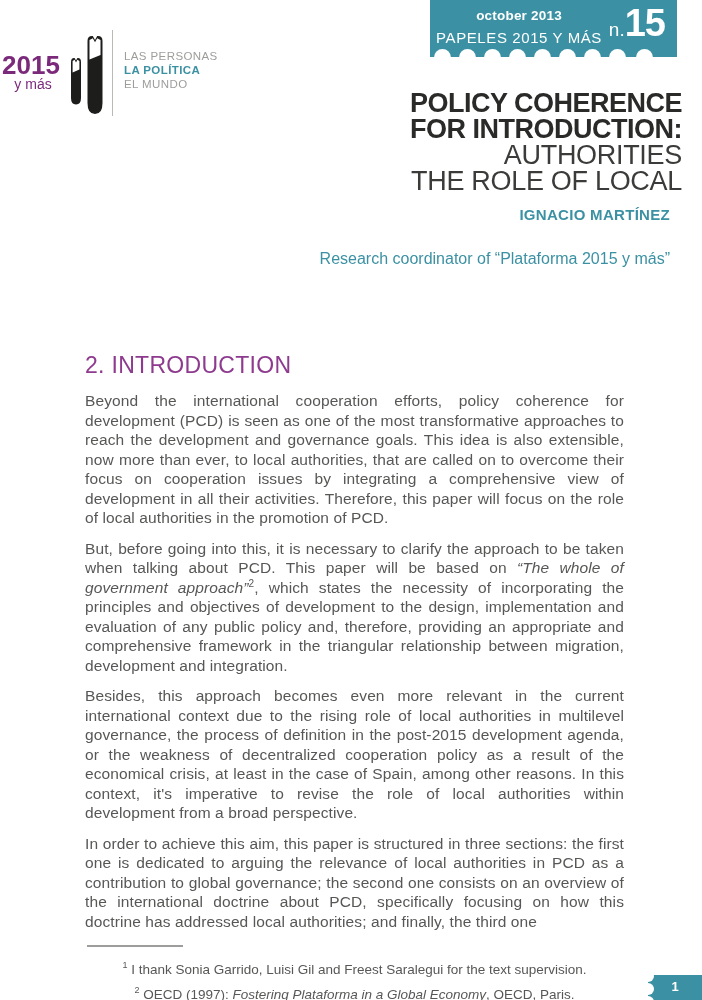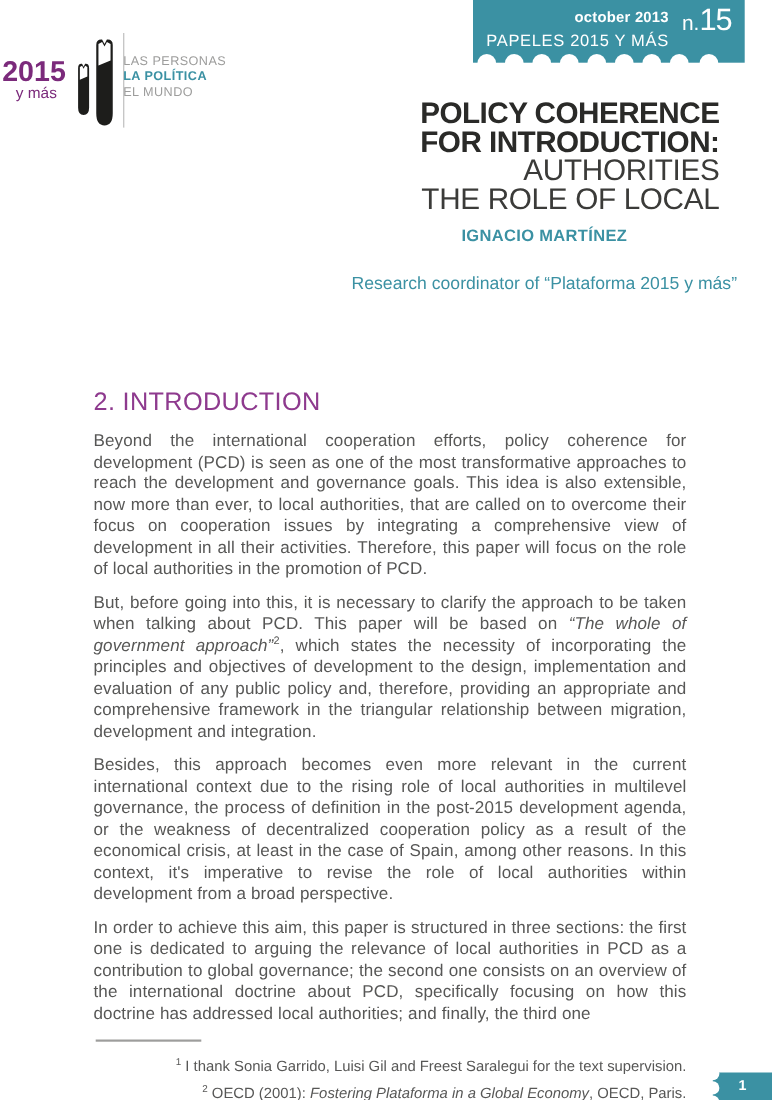--- a/index.html
+++ b/index.html
@@ -10,54 +10,54 @@
   html,body{background:#ffffff;}
   body{font-family:"Liberation Sans",sans-serif;}
   .page{position:relative;width:702px;height:1000px;background:#ffffff;overflow:hidden;margin:0 auto;}
 
   
   .logo-year{position:absolute;left:2px;top:50px;font-size:26px;font-weight:bold;color:var(--purple);letter-spacing:0;}
   .logo-sub{position:absolute;left:0;top:76px;width:66px;text-align:center;font-size:14px;color:var(--purple);}
   .marker-small{position:absolute;left:69px;top:55px;}
   .marker-large{position:absolute;left:85px;top:33px;}
   .logo-divider{position:absolute;left:112px;top:30px;width:1px;height:86px;background:#b9b9b8;}
-  .taglines{position:absolute;left:112px;top:49px;font-size:11.5px;line-height:14px;letter-spacing:0.4px;}
+  .taglines{position:absolute;left:124px;top:49px;font-size:11.5px;line-height:14px;letter-spacing:0.4px;}
   .tag-muted{color:var(--muted-gray);}
   .tag-accent{color:var(--teal);font-weight:bold;}
 
   
   .issue-box{position:absolute;left:430px;top:0;width:247px;height:57px;background:var(--teal);}
-  .issue-meta{position:absolute;left:0;top:0;width:178px;text-align:right;color:#ffffff;}
+  .issue-meta{position:absolute;left:0;top:0;width:178px;text-align:center;color:#ffffff;}
   .issue-date{margin-top:8px;font-size:13.5px;font-weight:bold;letter-spacing:0.2px;}
   .issue-series{margin-top:6px;font-size:15px;letter-spacing:0.6px;}
   .issue-number{position:absolute;right:12px;top:2px;display:flex;align-items:baseline;color:#ffffff;}
   .issue-n{font-size:19px;}
-  .issue-num{font-size:28px;font-weight:normal;letter-spacing:-1px;}
+  .issue-num{font-size:38px;font-weight:bold;letter-spacing:-1px;}
   .scallop{position:absolute;bottom:-9px;width:17px;height:17px;border-radius:50%;background:#ffffff;}
 
   
-  .title-block{position:absolute;right:48px;top:90px;text-align:right;line-height:26px;white-space:nowrap;}
+  .title-block{position:absolute;right:20px;top:90px;text-align:right;line-height:26px;white-space:nowrap;}
   .t-bold{font-size:27px;font-weight:800;letter-spacing:-0.5px;color:var(--title-dark);}
   .t-light{font-size:27px;font-weight:400;letter-spacing:-0.3px;color:var(--title-soft);}
-  .author-block{position:absolute;right:32px;top:205px;text-align:center;line-height:20px;}
+  .author-block{position:absolute;right:32px;top:205px;text-align:right;line-height:20px;}
   .author-name{font-size:15px;font-weight:bold;color:var(--teal);letter-spacing:0.3px;}
   .author-role{font-size:16px;color:var(--teal);margin-top:24px;}
   .author-email{font-size:15px;color:var(--teal-light);text-decoration:none;display:block;}
 
   
   .content{position:absolute;left:85px;top:352px;width:539px;}
   .section-heading{font-size:23px;font-weight:400;color:var(--heading-purple);letter-spacing:0.3px;margin:0 0 12px 0;}
   .content p{font-size:15.5px;line-height:19.5px;text-align:justify;color:var(--body-text);margin:0 0 11px 0;letter-spacing:0.1px;}
   .content p sup{font-size:10px;line-height:0;}
   .content em{font-style:italic;}
 
   
   .footnotes{margin-top:14px;}
   .fn-rule{width:96px;border:none;border-top:2px solid var(--muted-gray);margin:0 0 8px 2px;}
-  .fn{font-size:13.5px;line-height:21px;color:var(--body-text);text-align:right;}
+  .fn{font-size:13.5px;line-height:21px;color:var(--body-text);text-align:center;}
   .fn sup{font-size:9px;}
   .fn em{font-style:italic;}
 
   
   .page-tab{position:absolute;left:648px;top:975px;width:54px;height:25px;background:var(--teal);}
   .page-tab .num{position:absolute;left:0;right:0;top:4px;text-align:center;color:#ffffff;font-size:13px;font-weight:bold;}
   .notch{position:absolute;left:-6px;width:12px;height:12px;border-radius:50%;background:#ffffff;}
 </style>
 </head>
 <body>
@@ -123,21 +123,21 @@
 
     <p><span>But, before going into this, it is necessary to clarify the approach to be taken when talking about PCD. This paper will be based on </span><em>“The whole of government approach”</em><sup>2</sup><span>, which states the necessity of incorporating the principles and objectives of development to the design, implementation and evaluation of any public policy and, therefore, providing an appropriate and comprehensive framework in the triangular relationship between migration, development and integration.</span></p>
 
     <p>Besides, this approach becomes even more relevant in the current international context due to the rising role of local authorities in multilevel governance, the process of definition in the post-2015 development agenda, or the weakness of decentralized cooperation policy as a result of the economical crisis, at least in the case of Spain, among other reasons. In this context, it's imperative to revise the role of local authorities within development from a broad perspective.</p>
 
     <p>In order to achieve this aim, this paper is structured in three sections: the first one is dedicated to arguing the relevance of local authorities in PCD as a contribution to global governance; the second one consists on an overview of the international doctrine about PCD, specifically focusing on how this doctrine has addressed local authorities; and finally, the third one</p>
 
     <div class="footnotes">
       <hr class="fn-rule">
       <div class="fn"><sup>1</sup><span> I thank Sonia Garrido, Luisi Gil and Freest Saralegui for the text supervision.</span></div>
-      <div class="fn"><sup>2</sup><span> OECD (2001): </span><em>Fostering Plataforma in a Global Economy</em><span>, OECD, Paris.</span></div>
+      <div class="fn"><sup>2</sup><span> OECD (1997): </span><em>Fostering Plataforma in a Global Economy</em><span>, OECD, Paris.</span></div>
     </div>
   </div>
 
   <div class="page-tab">
     <span class="notch" style="top:-5px"></span>
     <span class="notch" style="top:8px"></span>
     <span class="notch" style="top:21px"></span>
     <span class="num">1</span>
   </div>
 

